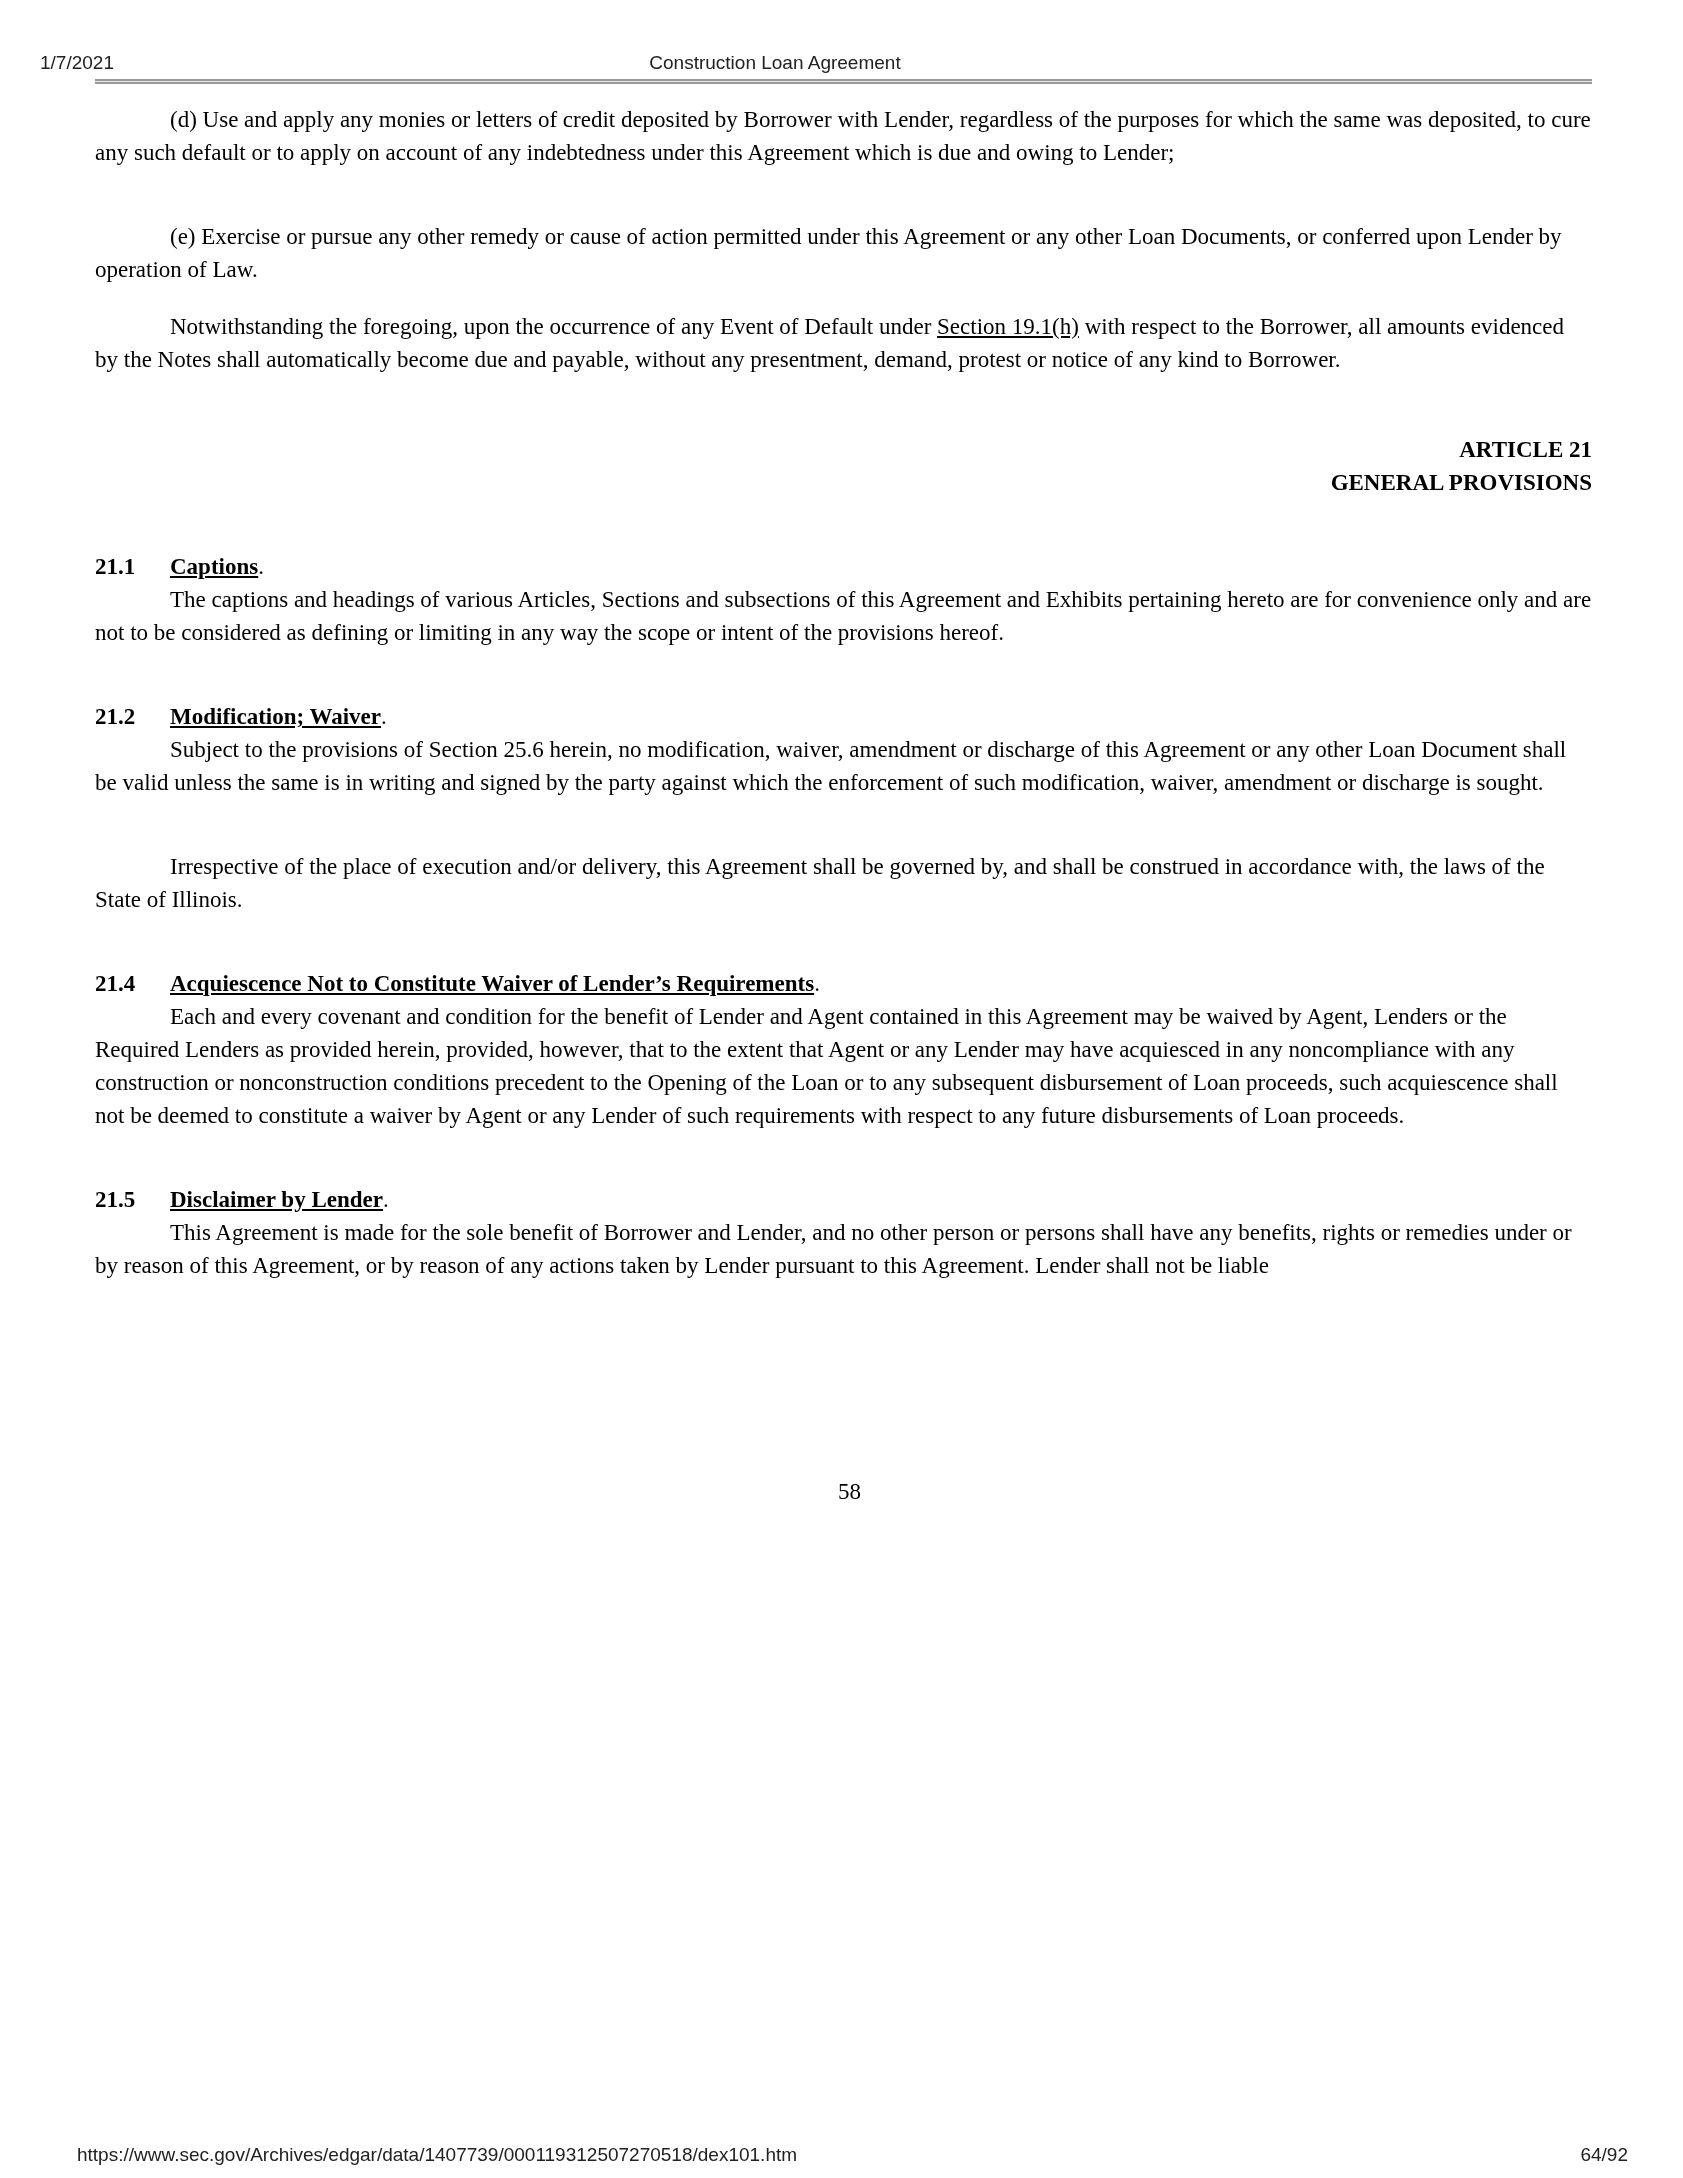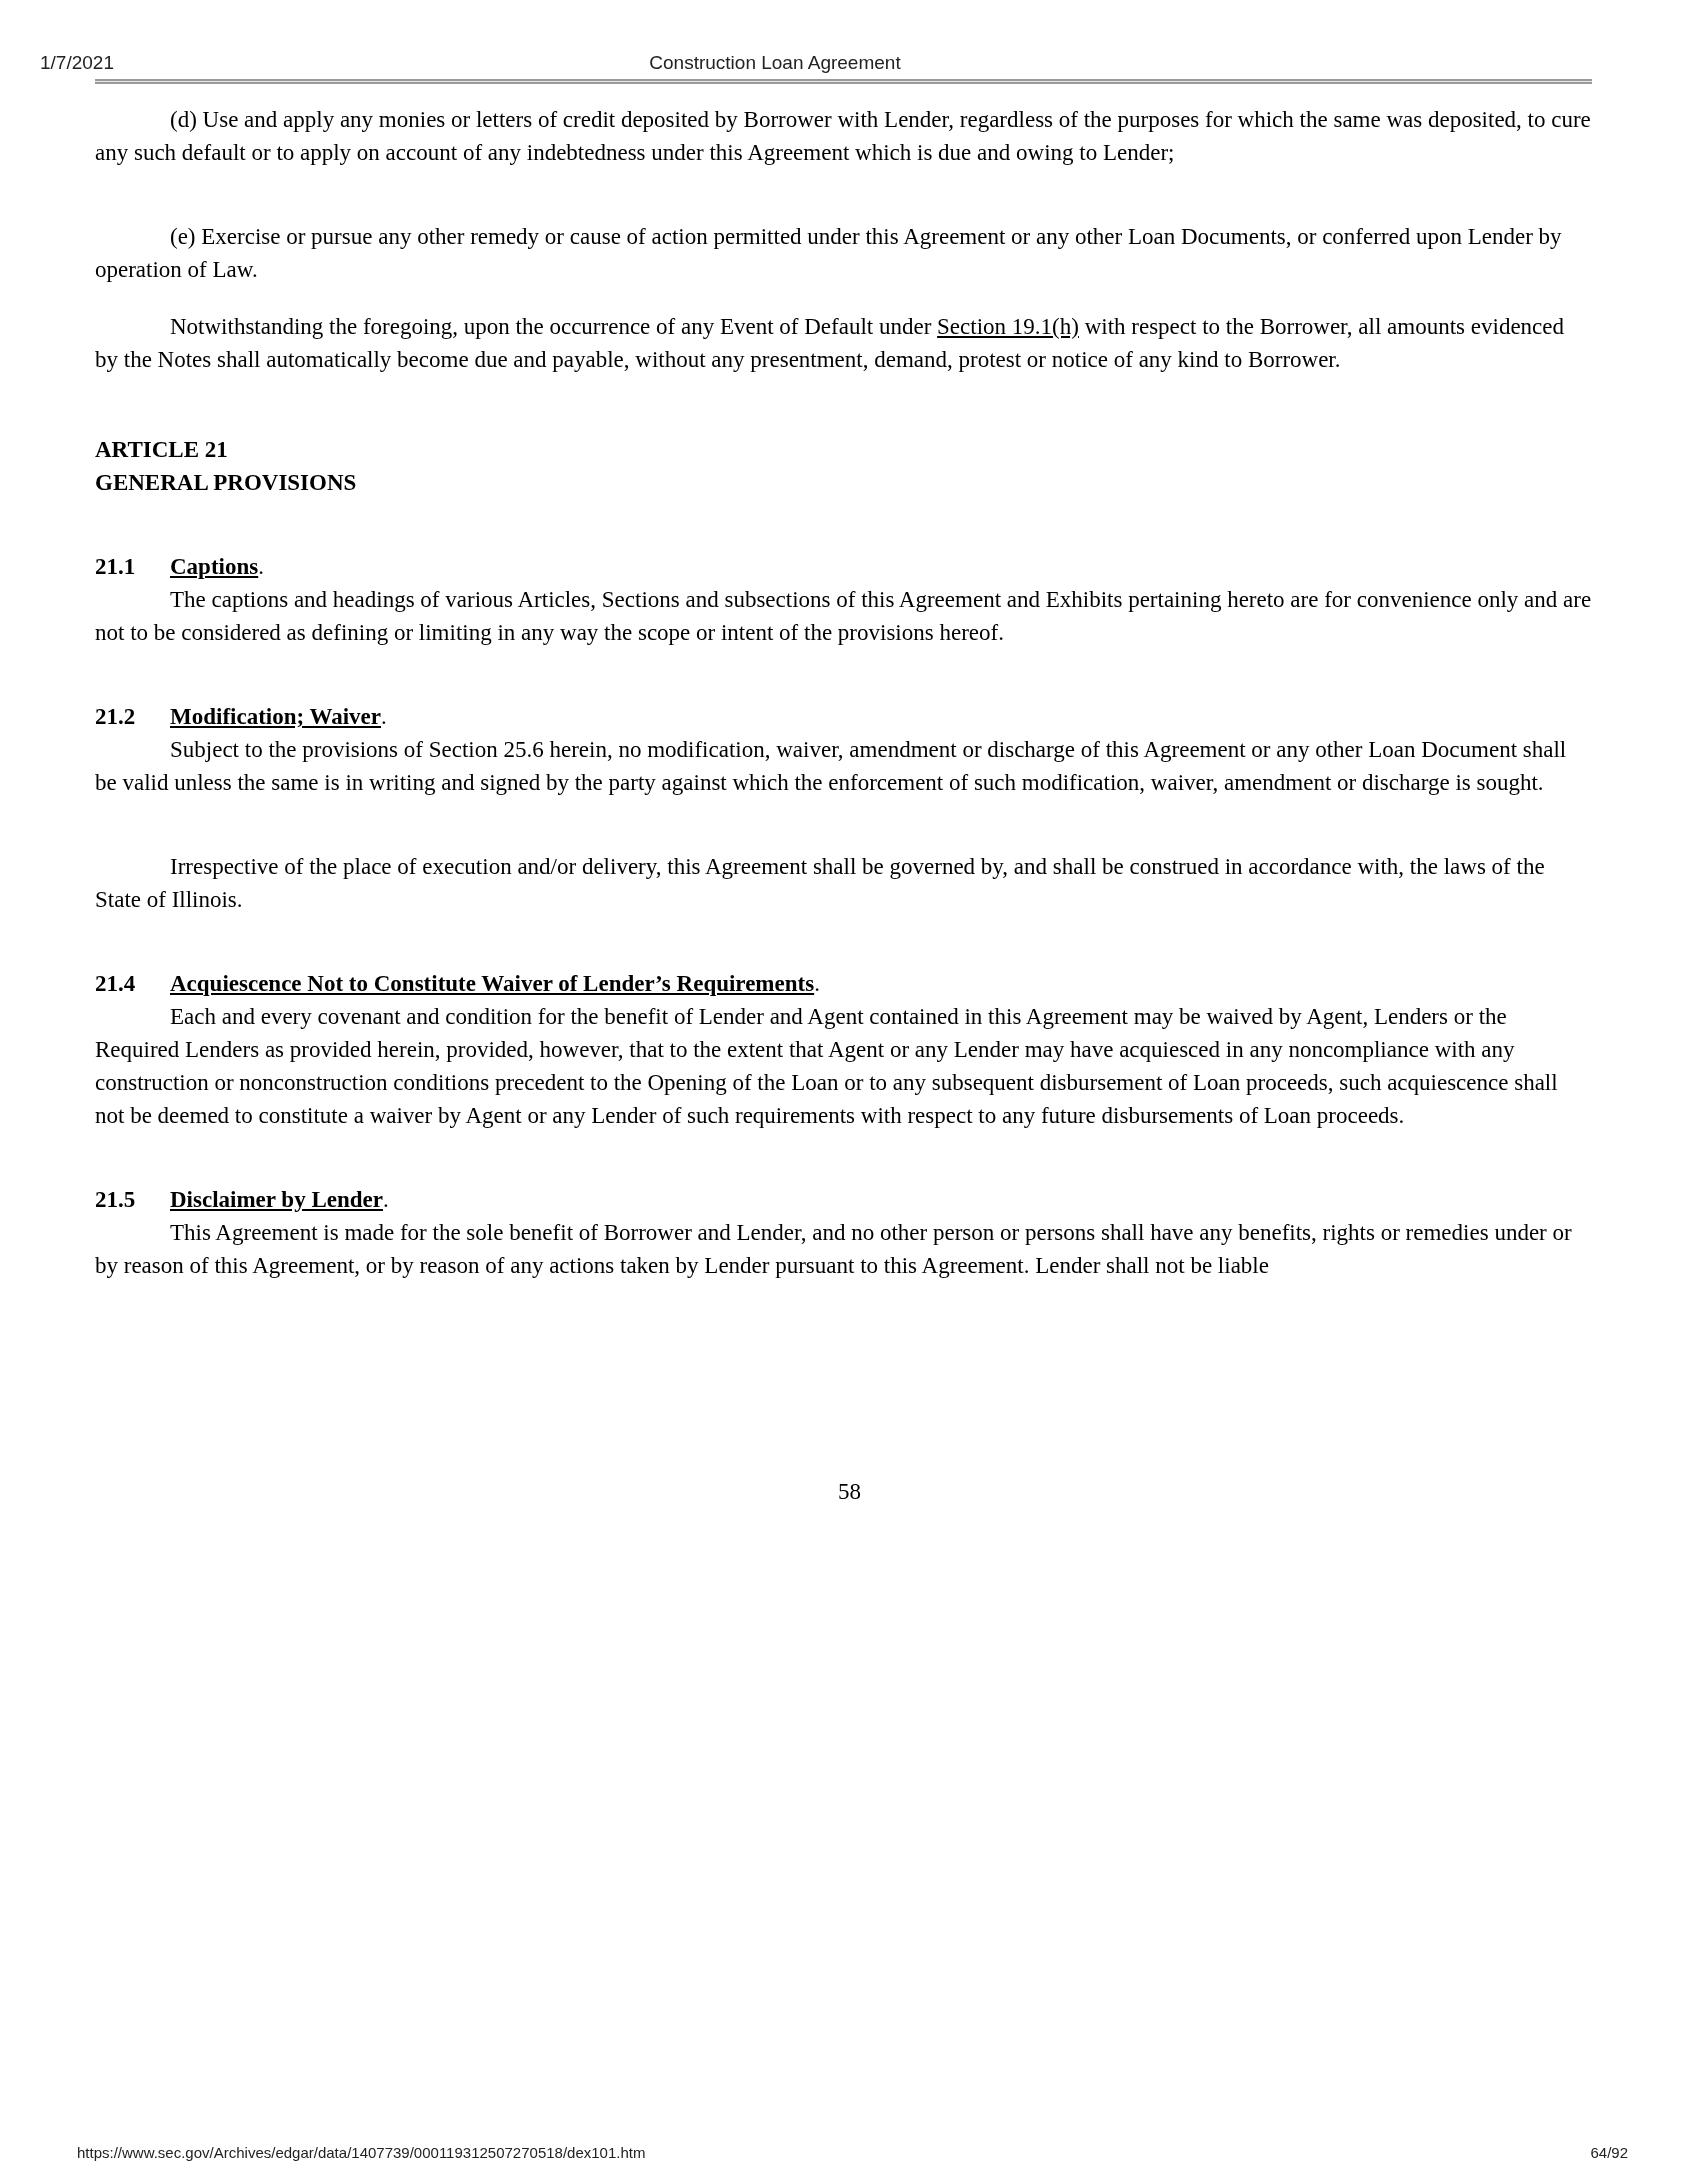--- a/index.html
+++ b/index.html
@@ -6,26 +6,26 @@
   body { width: 1683px; height: 2178px; position: relative; overflow: hidden; color: #000; }
   .hdr { position: absolute; top: 52px; font-family: "Liberation Sans", sans-serif; font-size: 19px; color: #222; }
   .hdr-date { left: 40px; }
   .hdr-title { left: 0; width: 1550px; text-align: center; }
   .rule { position: absolute; left: 95px; top: 79px; width: 1497px; height: 5px; border-top: 2px solid #9a9a9a; border-bottom: 2px solid #9a9a9a; background: #e6e6e6; box-sizing: border-box; }
   .content { position: absolute; left: 95px; top: 103px; width: 1497px; font-family: "Liberation Serif", serif; font-size: 23px; line-height: 33px; }
   p { margin: 0; }
   .para { text-indent: 75px; }
   .gap-s { height: 24px; }
   .gap-m { height: 51px; }
-  .center { text-align: left; font-weight: bold; }
+  .center { text-align: right; font-weight: bold; }
   .sec { font-weight: bold; display: flex; }
   .sec-num { width: 75px; }
   .u { text-decoration: underline; }
   .pageno { position: absolute; top: 1479px; left: 0; width: 1683px; text-align: center; font-family: "Liberation Serif", serif; font-size: 23px; padding-left: 8px; }
-  .ftr { position: absolute; top: 2144px; font-family: "Liberation Sans", sans-serif; font-size: 15px; color: #222; }
+  .ftr { position: absolute; top: 2144px; font-family: "Liberation Sans", sans-serif; font-size: 19px; color: #222; }
   .ftr-url { left: 77px; }
   .ftr-page { right: 55px; }
 </style>
 </head>
 <body>
 
 <div class="hdr hdr-date">1/7/2021</div>
 <div class="hdr hdr-title">Construction Loan Agreement</div>
 <div class="rule"></div>
 

